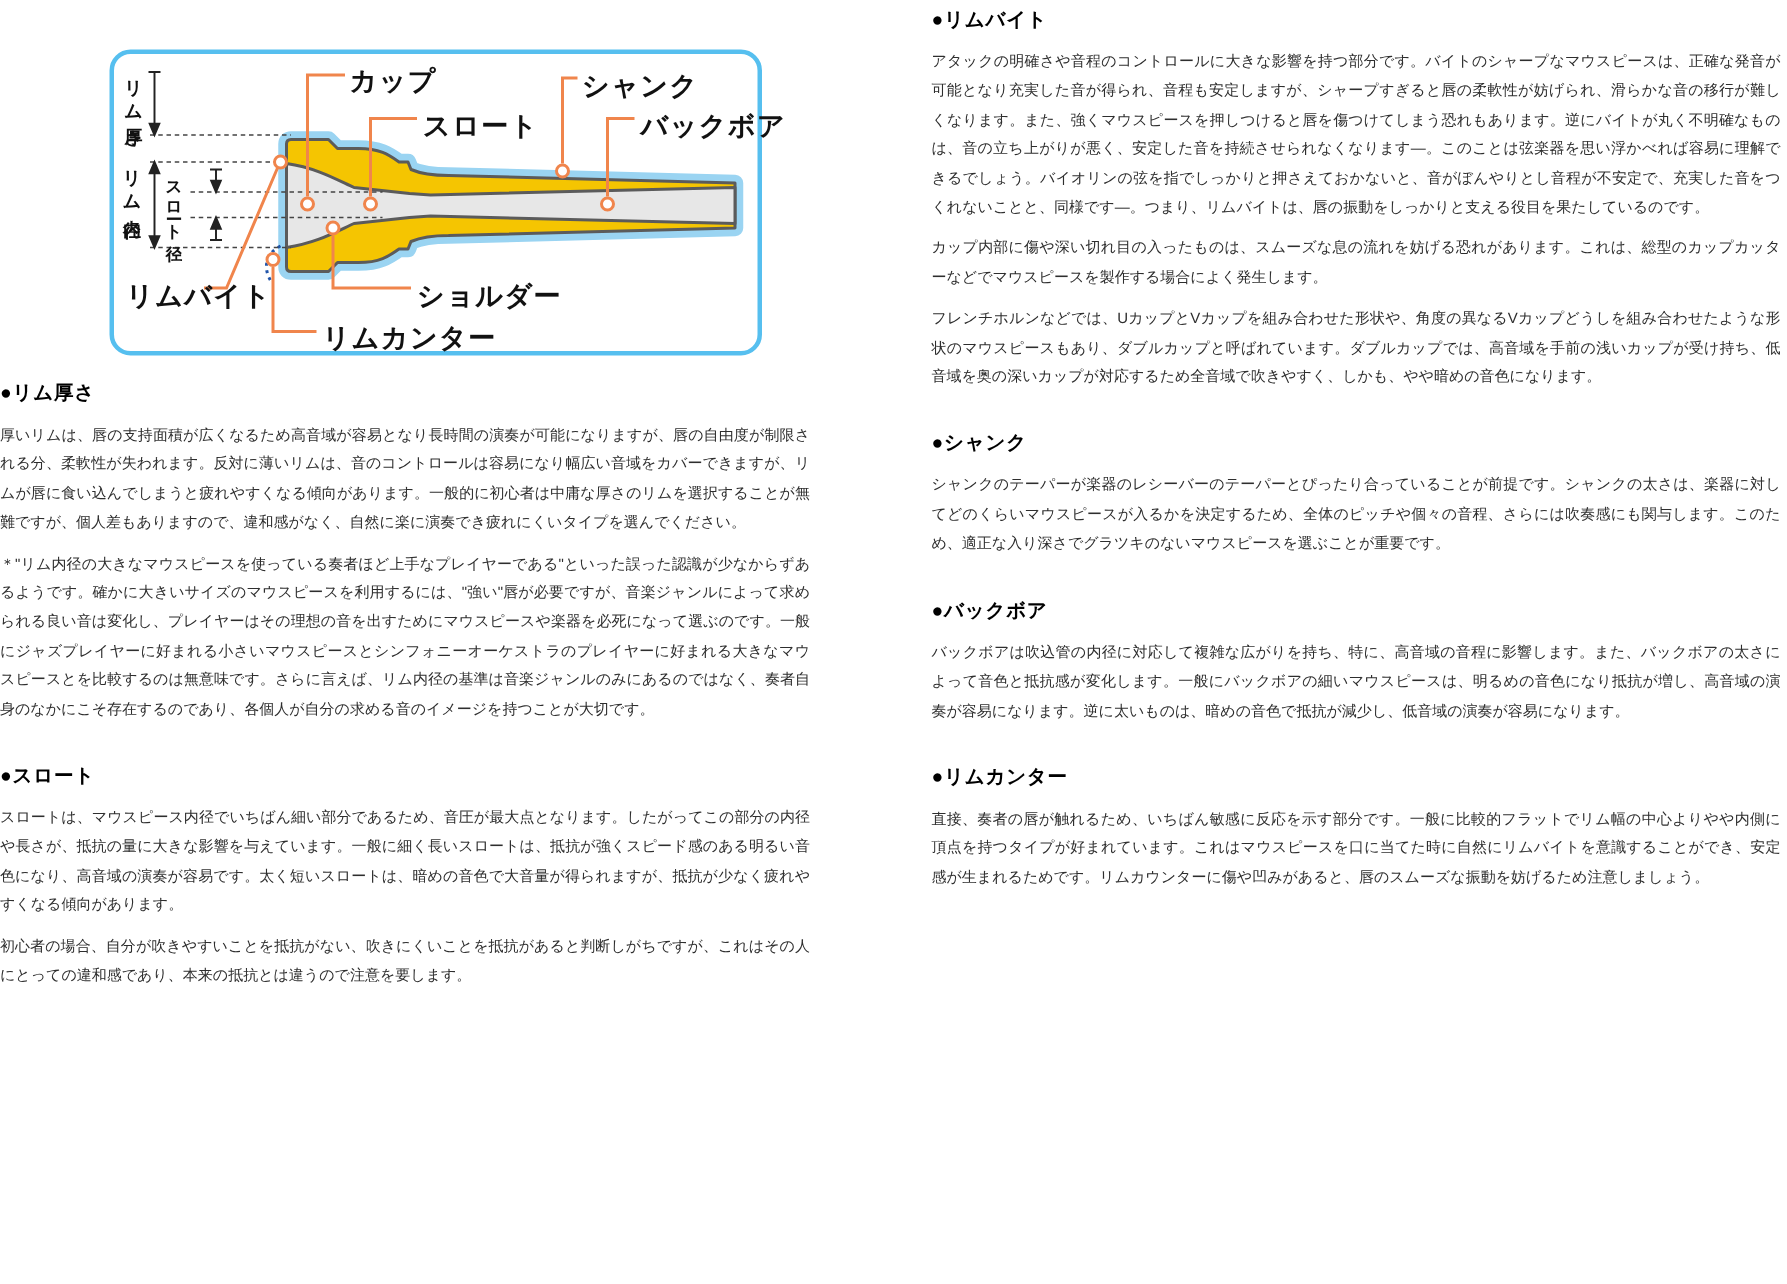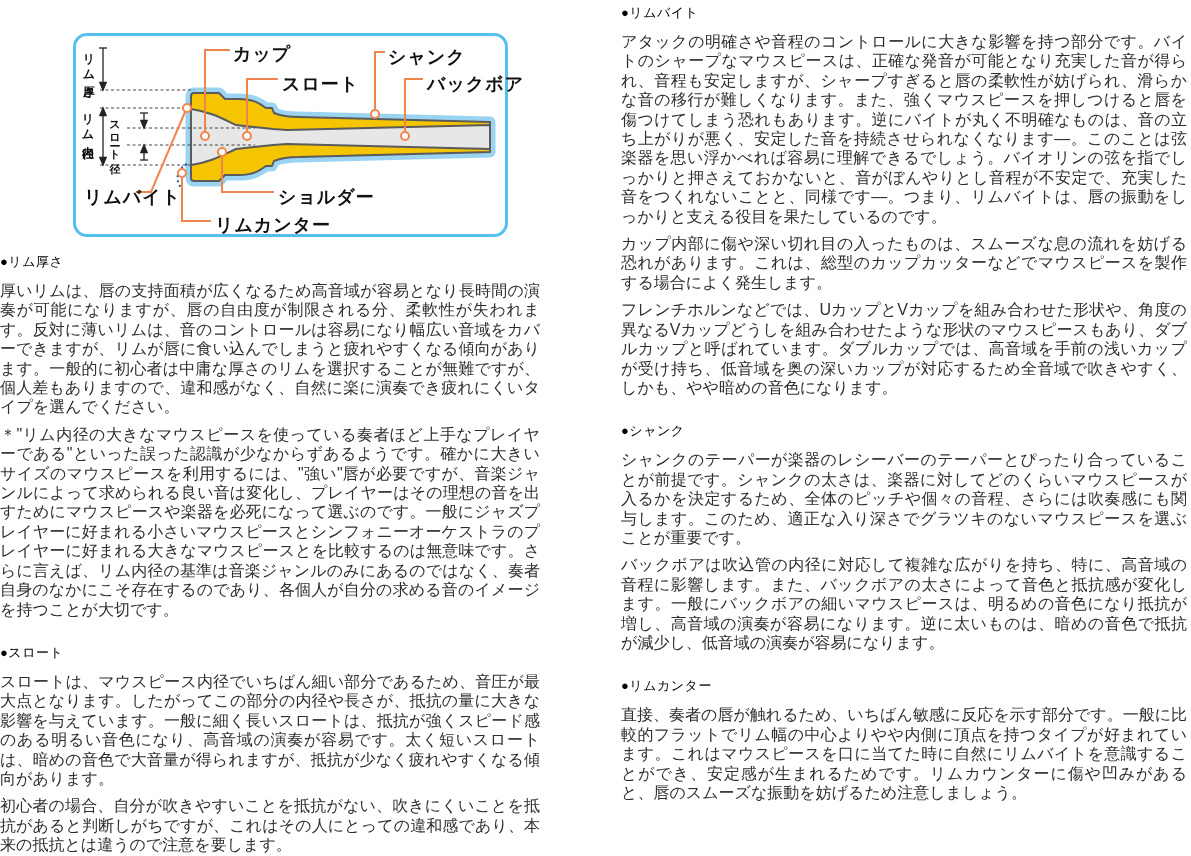--- a/index.html
+++ b/index.html
@@ -9,27 +9,27 @@
     background: #ffffff;
     font-family: "Liberation Sans", "DejaVu Sans", sans-serif;
     color: #2e2e2e;
     overflow: hidden;
     position: relative;
   }
   .col { position: absolute; top: 0; }
   .col-left  { left: 0;   width: 540px; }
   .col-right { left: 621px; width: 566px; }
   h2.sec-head {
-    font-size: 13px; font-weight: normal; color: #000;
+    font-size: 13px; font-weight: bold; color: #000;
     margin: 25px 0 10px 0; letter-spacing: .5px;
   }
   .col-left h2.first-head { margin-top: 16px; }
   .col-right h2.first-head { margin-top: 4px; }
   p.body-text {
-    font-size: 16px; line-height: 19.4px;
+    font-size: 10px; line-height: 19.4px;
     margin: 0 0 8px 0;
     text-align: justify;
   }
   
   .diagram {
     position: relative;
     width: 435px; height: 204px;
     margin: 33px 0 0 73px;
   }
   .diagram .frame {
@@ -153,20 +153,21 @@
     <p class="body-text">カップ内部に傷や深い切れ目の入ったものは、スムーズな息の流れを妨げる恐れがあります。これは、総型のカップカッターなどでマウスピースを製作する場合によく発生します。</p>
     <p class="body-text">フレンチホルンなどでは、UカップとVカップを組み合わせた形状や、角度の異なるVカップどうしを組み合わせたような形状のマウスピースもあり、ダブルカップと呼ばれています。ダブルカップでは、高音域を手前の浅いカップが受け持ち、低音域を奥の深いカップが対応するため全音域で吹きやすく、しかも、やや暗めの音色になります。</p>
   </section>
 
   <section>
     <h2 class="sec-head">●シャンク</h2>
     <p class="body-text">シャンクのテーパーが楽器のレシーバーのテーパーとぴったり合っていることが前提です。シャンクの太さは、楽器に対してどのくらいマウスピースが入るかを決定するため、全体のピッチや個々の音程、さらには吹奏感にも関与します。このため、適正な入り深さでグラツキのないマウスピースを選ぶことが重要です。</p>
   </section>
 
   <section>
+    <h2 class="sec-head">●バックボア</h2>
     <p class="body-text">バックボアは吹込管の内径に対応して複雑な広がりを持ち、特に、高音域の音程に影響します。また、バックボアの太さによって音色と抵抗感が変化します。一般にバックボアの細いマウスピースは、明るめの音色になり抵抗が増し、高音域の演奏が容易になります。逆に太いものは、暗めの音色で抵抗が減少し、低音域の演奏が容易になります。</p>
   </section>
 
   <section>
     <h2 class="sec-head">●リムカンター</h2>
     <p class="body-text">直接、奏者の唇が触れるため、いちばん敏感に反応を示す部分です。一般に比較的フラットでリム幅の中心よりやや内側に頂点を持つタイプが好まれています。これはマウスピースを口に当てた時に自然にリムバイトを意識することができ、安定感が生まれるためです。リムカウンターに傷や凹みがあると、唇のスムーズな振動を妨げるため注意しましょう。</p>
   </section>
 
 </div>
 

